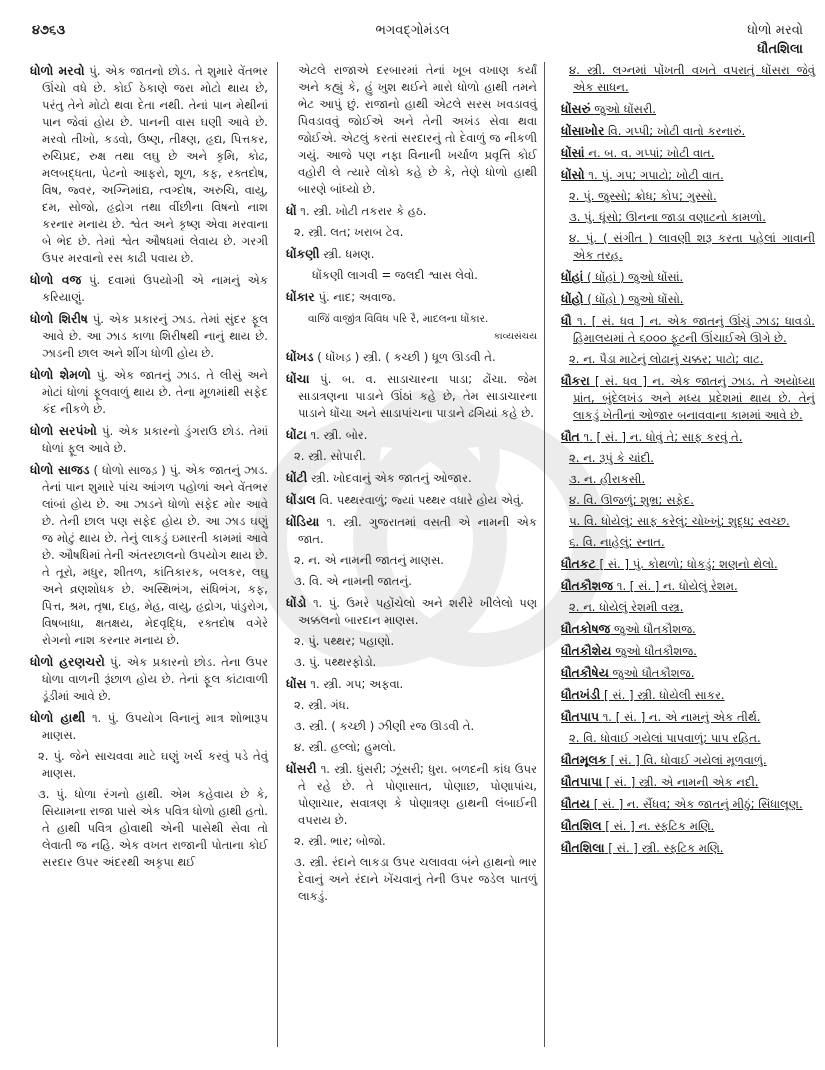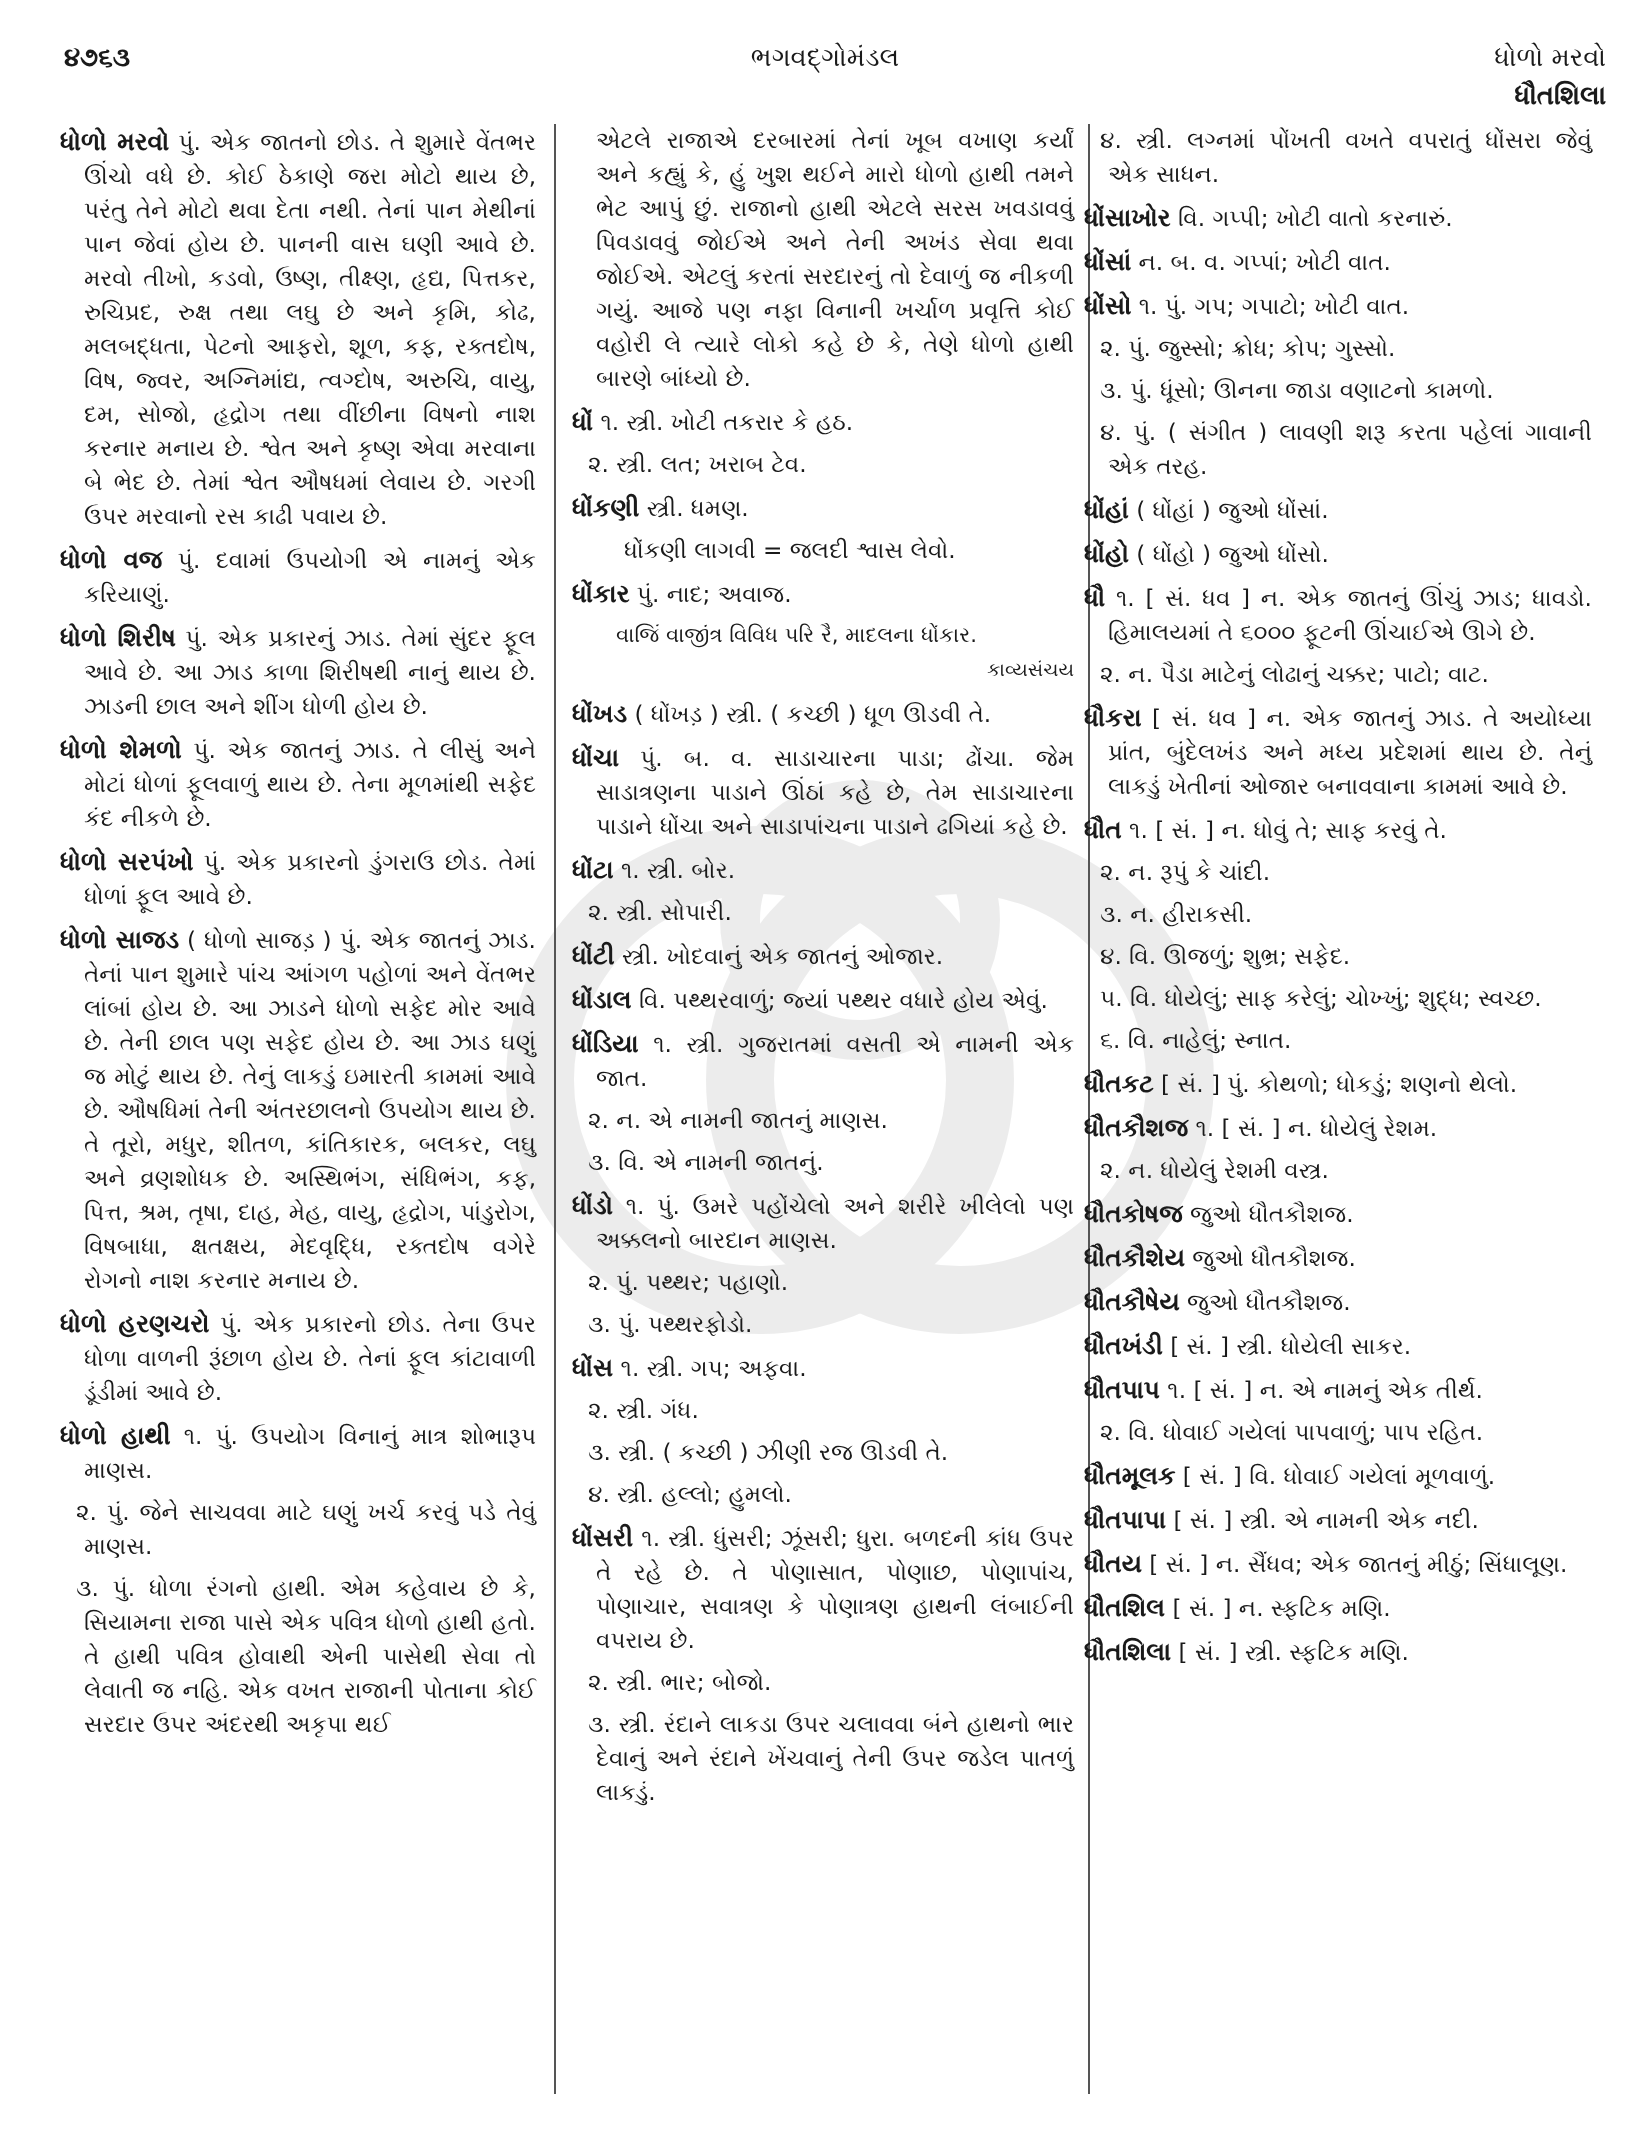--- a/index.html
+++ b/index.html
@@ -22,21 +22,21 @@
   }
   .guide {
     position: absolute; right: 22px; top: 20px; text-align: right; font-size: 13px; font-weight: bold; line-height: 19px;
   }
   .guide .first { font-weight: normal; }
   .col {
     position: absolute; top: 62px; font-size: 11.6px; line-height: 17px;
   }
   .col-1 { left: 30px; width: 238px; }
   .col-2 { left: 286px; width: 251px; }
-  .col-3 { left: 542px; width: 254px; }
+  .col-3 { left: 561px; width: 254px; text-decoration: underline; }
   .divider {
     position: absolute; top: 62px; width: 1px; background: #555; height: 990px;
   }
   .div-1 { left: 277px; height: 985px; }
   .div-2 { left: 544px; height: 985px; }
   .entry { margin: 0 0 4px 0; padding-left: 12px; text-indent: -12px; text-align: justify; }
   .sense { margin: 0 0 4px 0; padding-left: 12px; text-indent: -4px; text-align: justify; }
   .cont { margin: 0 0 4px 0; padding-left: 12px; text-align: justify; }
   .head { font-weight: bold; font-size: 12.4px; }
   .quote { margin: 0; padding-left: 22px; font-size: 10.6px; }
@@ -100,20 +100,21 @@
     <p class="entry"><span class="head">ધોંસ</span> <span>૧. સ્ત્રી. ગપ; અફવા.</span></p>
     <p class="sense">૨. સ્ત્રી. ગંધ.</p>
     <p class="sense">૩. સ્ત્રી. ( કચ્છી ) ઝીણી રજ ઊડવી તે.</p>
     <p class="sense">૪. સ્ત્રી. હલ્લો; હુમલો.</p>
     <p class="entry"><span class="head">ધોંસરી</span> <span>૧. સ્ત્રી. ધુંસરી; ઝૂંસરી; ધુરા. બળદની કાંધ ઉપર તે રહે છે. તે પોણાસાત, પોણાછ, પોણાપાંચ, પોણાચાર, સવાત્રણ કે પોણાત્રણ હાથની લંબાઈની વપરાય છે.</span></p>
     <p class="sense">૨. સ્ત્રી. ભાર; બોજો.</p>
     <p class="sense">૩. સ્ત્રી. રંદાને લાકડા ઉપર ચલાવવા બંને હાથનો ભાર દેવાનું અને રંદાને ખેંચવાનું તેની ઉપર જડેલ પાતળું લાકડું.</p>
   </div>
 <div class="col col-3" id="col-2">
     <p class="sense">૪. સ્ત્રી. લગ્નમાં પોંખતી વખતે વપરાતું ધોંસરા જેવું એક સાધન.</p>
+    <p class="entry"><span class="head">ધોંસરું</span> <span>જુઓ ધોંસરી.</span></p>
     <p class="entry"><span class="head">ધોંસાખોર</span> <span>વિ. ગપ્પી; ખોટી વાતો કરનારું.</span></p>
     <p class="entry"><span class="head">ધોંસાં</span> <span>ન. બ. વ. ગપ્પાં; ખોટી વાત.</span></p>
     <p class="entry"><span class="head">ધોંસો</span> <span>૧. પું. ગપ; ગપાટો; ખોટી વાત.</span></p>
     <p class="sense">૨. પું. જુસ્સો; ક્રોધ; કોપ; ગુસ્સો.</p>
     <p class="sense">૩. પું. ધૂંસો; ઊનના જાડા વણાટનો કામળો.</p>
     <p class="sense">૪. પું. ( સંગીત ) લાવણી શરૂ કરતા પહેલાં ગાવાની એક તરહ.</p>
     <p class="entry"><span class="head">ધોંહાં</span> <span>( ધોંહાં ) જુઓ ધોંસાં.</span></p>
     <p class="entry"><span class="head">ધોંહો</span> <span>( ધોંહો ) જુઓ ધોંસો.</span></p>
     <p class="entry"><span class="head">ધૌ</span> <span>૧. [ સં. ધવ ] ન. એક જાતનું ઊંચું ઝાડ; ધાવડો. હિમાલયમાં તે ૬૦૦૦ ફૂટની ઊંચાઈએ ઊગે છે.</span></p>
     <p class="sense">૨. ન. પૈડા માટેનું લોઢાનું ચક્કર; પાટો; વાટ.</p>

